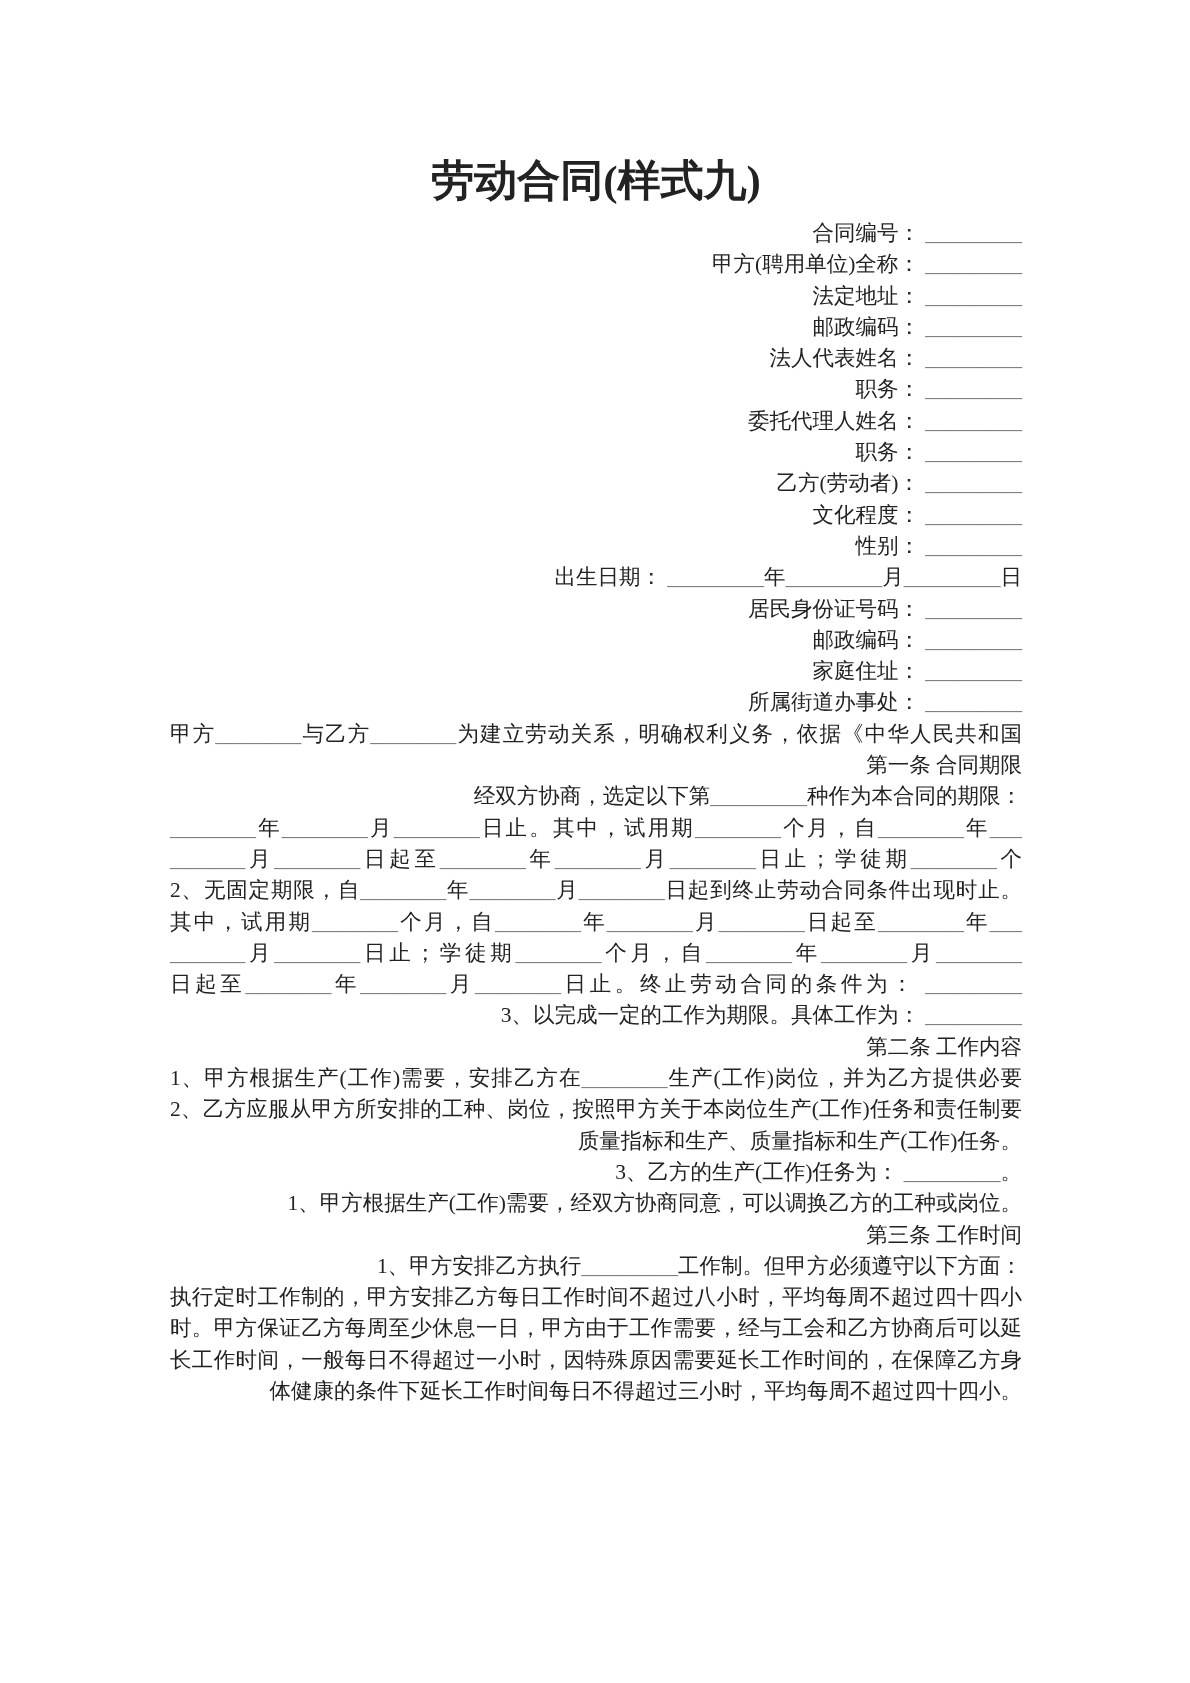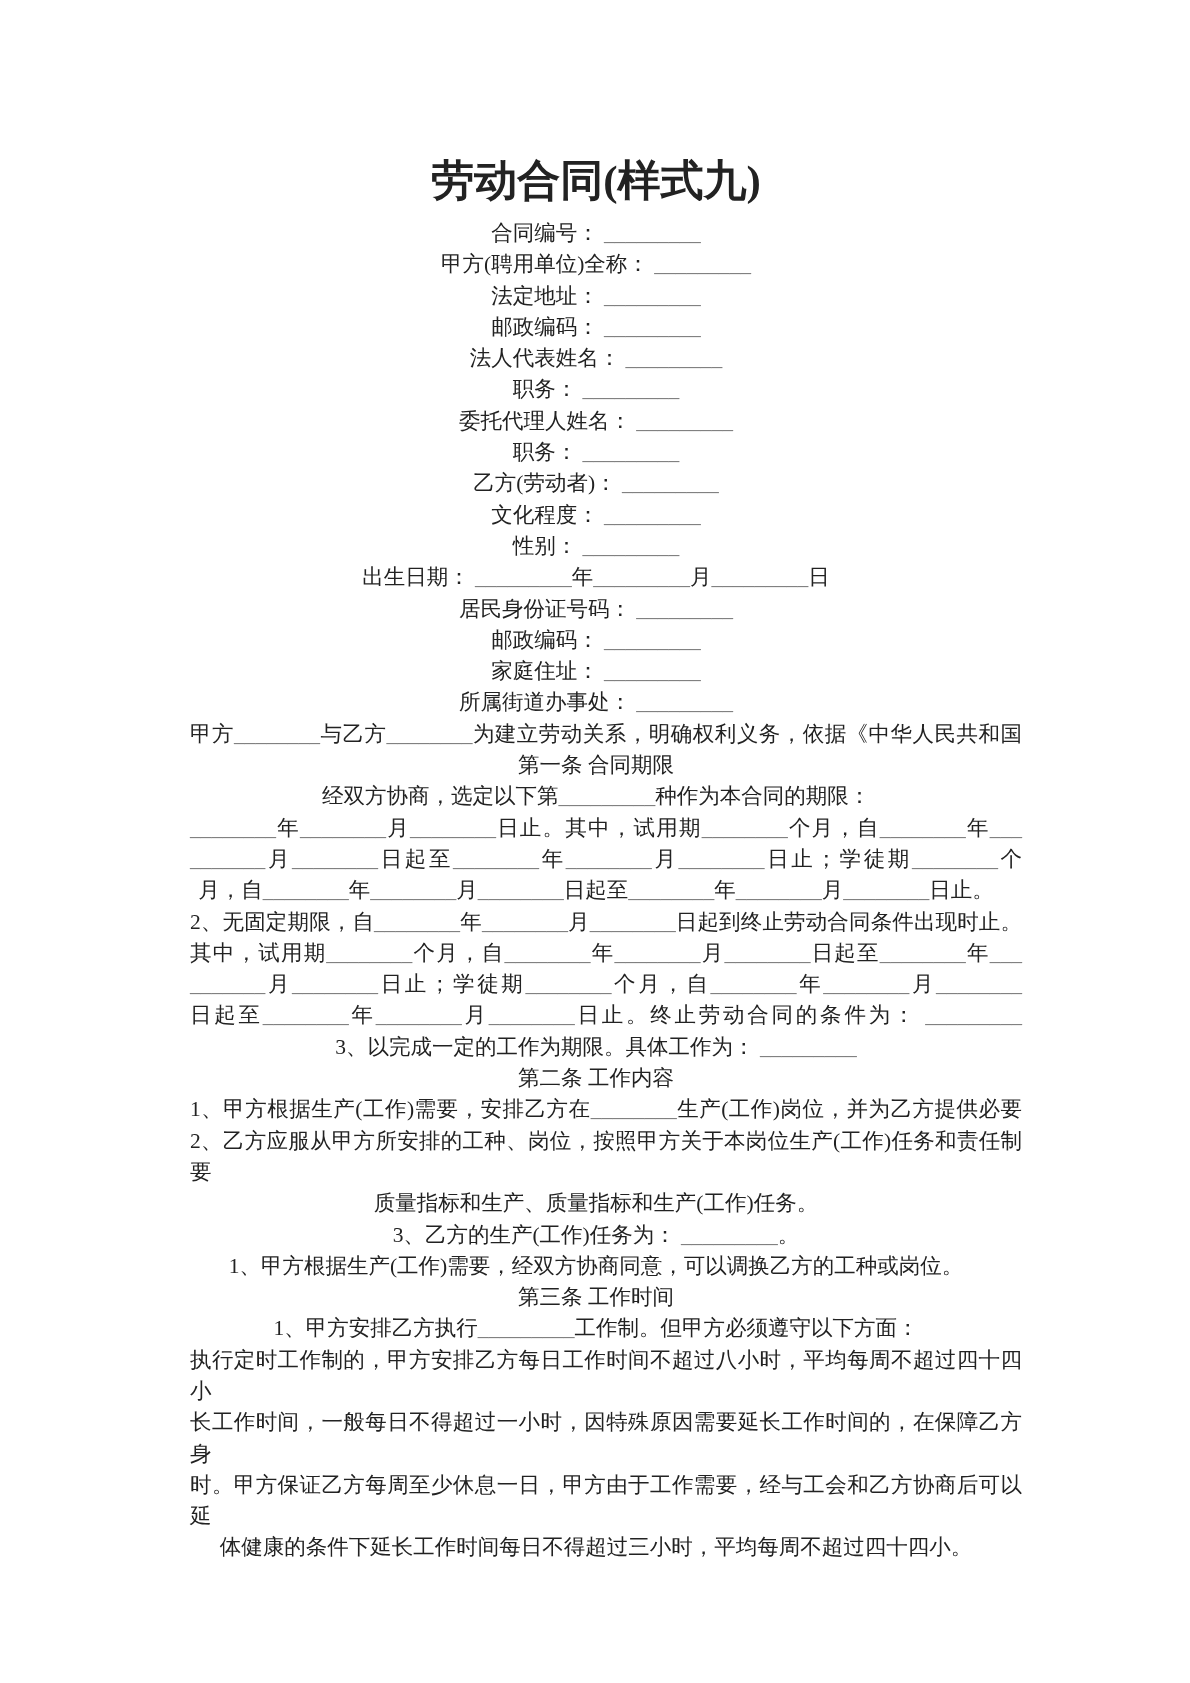--- a/index.html
+++ b/index.html
@@ -33,27 +33,26 @@
       font-weight: 700;
       line-height: 58px;
       text-align: center;
       white-space: pre;
       letter-spacing: 0;
     }
     .line {
       font-size: 21.5px;
       line-height: 31.3px;
       white-space: pre;
-      text-align: center;
+      text-align: right;
     }
     .line.fill {
       white-space: normal;
       text-align: justify;
       text-align-last: justify;
-      margin-left: 20px;
     }
     .blank {
       color: var(--blank);
     }
   </style>
 </head>
 <body>
 
 <div class="page">
   <div class="doc">
@@ -73,33 +72,32 @@
         <div class="line">出生日期： <span class="blank">_________</span>年<span class="blank">_________</span>月<span class="blank">_________</span>日</div>
         <div class="line">居民身份证号码： <span class="blank">_________</span></div>
         <div class="line">邮政编码： <span class="blank">_________</span></div>
         <div class="line">家庭住址： <span class="blank">_________</span></div>
         <div class="line">所属街道办事处： <span class="blank">_________</span></div>
         <div class="line fill">甲方<span class="blank">________</span>与乙方<span class="blank">________</span>为建立劳动关系，明确权利义务，依据《中华人民共和国</div>
         <div class="line">第一条 合同期限</div>
         <div class="line">经双方协商，选定以下第<span class="blank">_________</span>种作为本合同的期限：</div>
         <div class="line fill"><span class="blank">________</span>年<span class="blank">________</span>月<span class="blank">________</span>日止。其中，试用期<span class="blank">________</span>个月，自<span class="blank">________</span>年<span class="blank">___</span></div>
         <div class="line fill"><span class="blank">_______</span>月<span class="blank">________</span>日起至<span class="blank">________</span>年<span class="blank">________</span>月<span class="blank">________</span>日止；学徒期<span class="blank">________</span>个</div>
-        <div class="line">月，自<span class="blank">________</span>年<span class="blank">________</span>月<span class="blank">________</span>日起至<span class="blank">________</span>年<span class="blank">________</span>月<span class="blank">________</span>日止。</div>
         <div class="line fill">2、无固定期限，自<span class="blank">________</span>年<span class="blank">________</span>月<span class="blank">________</span>日起到终止劳动合同条件出现时止。</div>
         <div class="line fill">其中，试用期<span class="blank">________</span>个月，自<span class="blank">________</span>年<span class="blank">________</span>月<span class="blank">________</span>日起至<span class="blank">________</span>年<span class="blank">___</span></div>
         <div class="line fill"><span class="blank">_______</span>月<span class="blank">________</span>日止；学徒期<span class="blank">________</span>个月，自<span class="blank">________</span>年<span class="blank">________</span>月<span class="blank">________</span></div>
         <div class="line fill">日起至<span class="blank">________</span>年<span class="blank">________</span>月<span class="blank">________</span>日止。终止劳动合同的条件为： <span class="blank">_________</span></div>
         <div class="line">3、以完成一定的工作为期限。具体工作为： <span class="blank">_________</span></div>
         <div class="line">第二条 工作内容</div>
         <div class="line fill">1、甲方根据生产(工作)需要，安排乙方在<span class="blank">________</span>生产(工作)岗位，并为乙方提供必要</div>
         <div class="line fill">2、乙方应服从甲方所安排的工种、岗位，按照甲方关于本岗位生产(工作)任务和责任制要</div>
         <div class="line">质量指标和生产、质量指标和生产(工作)任务。</div>
         <div class="line">3、乙方的生产(工作)任务为： <span class="blank">_________</span>。</div>
         <div class="line">1、甲方根据生产(工作)需要，经双方协商同意，可以调换乙方的工种或岗位。</div>
         <div class="line">第三条 工作时间</div>
         <div class="line">1、甲方安排乙方执行<span class="blank">_________</span>工作制。但甲方必须遵守以下方面：</div>
         <div class="line fill">执行定时工作制的，甲方安排乙方每日工作时间不超过八小时，平均每周不超过四十四小</div>
+        <div class="line fill">时。甲方保证乙方每周至少休息一日，甲方由于工作需要，经与工会和乙方协商后可以延</div>
         <div class="line fill">长工作时间，一般每日不得超过一小时，因特殊原因需要延长工作时间的，在保障乙方身</div>
-        <div class="line fill">时。甲方保证乙方每周至少休息一日，甲方由于工作需要，经与工会和乙方协商后可以延</div>
         <div class="line">体健康的条件下延长工作时间每日不得超过三小时，平均每周不超过四十四小。</div>
       </div>
   </div>
 </div>
 
 </body></html>

